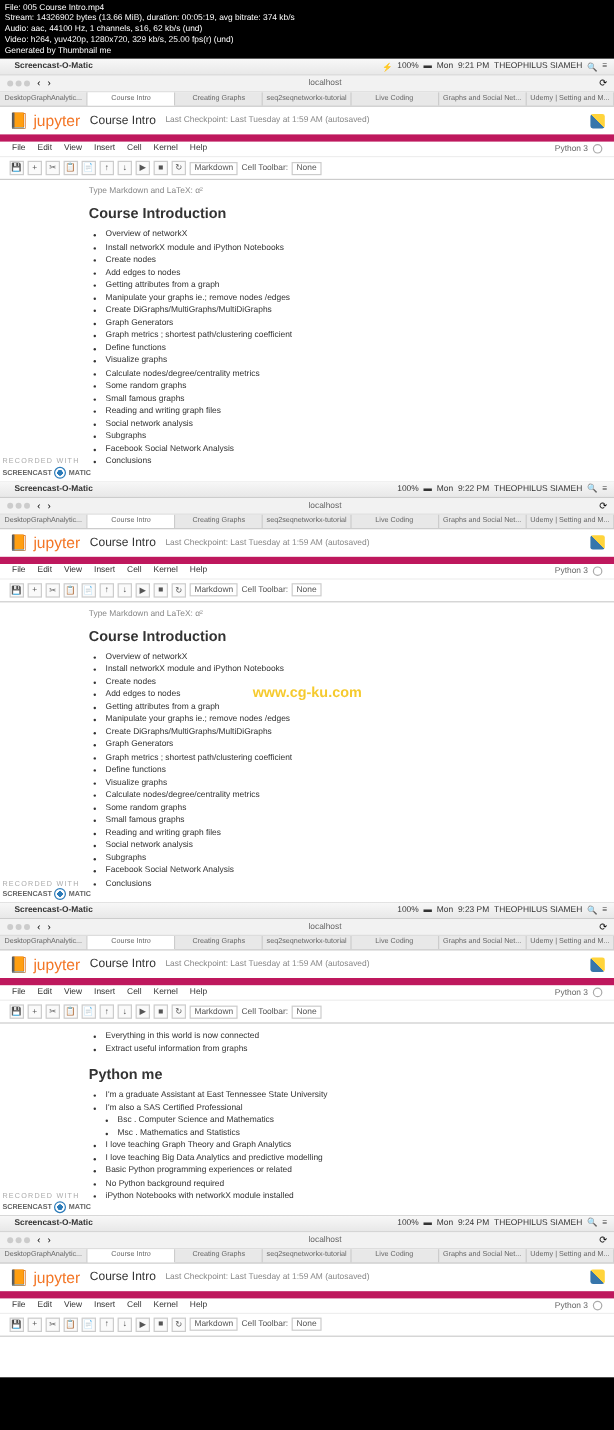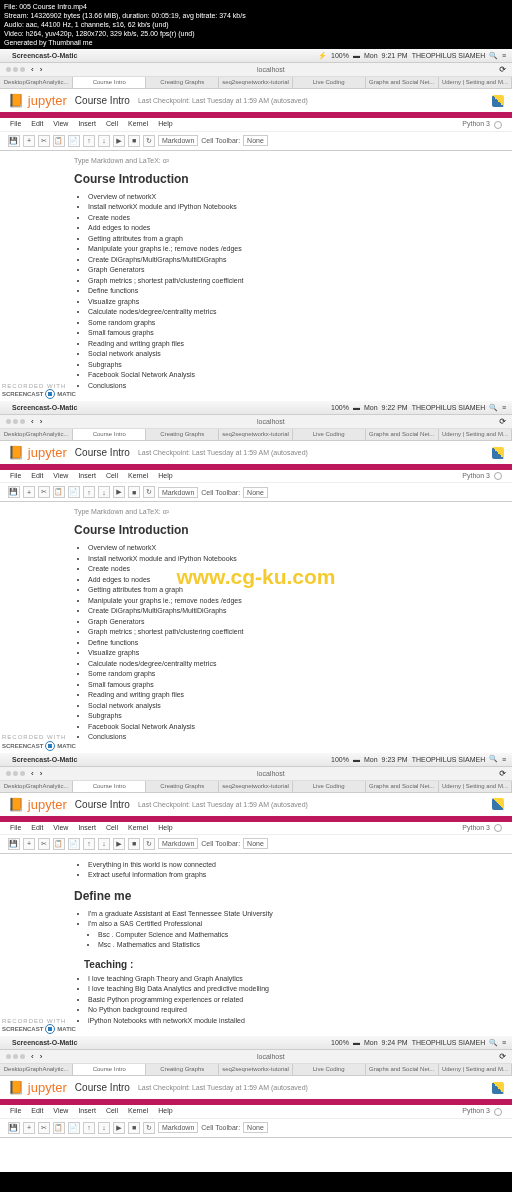--- a/index.html
+++ b/index.html
@@ -34,21 +34,21 @@
 .content{padding:6px 44px 10px 74px;color:#333}
 .mdprompt{font-size:7px;color:#888;margin-bottom:6px}
 .content h2{font-size:12px;font-weight:bold;margin:8px 0 6px}
 .content h3{font-size:10px;font-weight:bold;margin:8px 0 4px}
 .content ul{list-style:disc;padding-left:14px}
 .content li{font-size:7px;line-height:1.5;color:#333}
 .watermark{position:absolute;bottom:2px;left:2px;font-size:6px;color:#888;line-height:1.1}
 .watermark .l1{color:#aaa;letter-spacing:1px}
 .watermark .l2{color:#666;font-weight:bold}
 .som{display:inline-block;width:10px;height:10px;border:1px solid #2b7bb9;border-radius:50%;background:radial-gradient(#2b7bb9 40%,#fff 42%);vertical-align:middle;margin:0 2px}
-.centerwm{position:absolute;left:50%;top:50%;transform:translate(-50%,-50%);color:#f5c518;font-size:21px;font-weight:bold;opacity:.9}
+.centerwm{position:absolute;left:50%;top:50%;transform:translate(-50%,-50%);color:#f5c518;font-size:12px;font-weight:bold;opacity:.9}
 </style>
 </head>
 <body>
 
 <div class="term">
 <div>File: 005 Course Intro.mp4</div>
 <div>Stream: 14326902 bytes (13.66 MiB), duration: 00:05:19, avg bitrate: 374 kb/s</div>
 <div>Audio: aac, 44100 Hz, 1 channels, s16, 62 kb/s (und)</div>
 <div>Video: h264, yuv420p, 1280x720, 329 kb/s, 25.00 fps(r) (und)</div>
 <div>Generated by Thumbnail me</div>
@@ -311,31 +311,30 @@
 <span class="tbtn">↻</span>
 <span class="tsel">Markdown</span>
 <span class="tlbl">Cell Toolbar:</span>
 <span class="tsel">None</span>
 </div>
 <div class="content">
 <ul>
 <li>Everything in this world is now connected</li>
 <li>Extract useful information from graphs</li>
 </ul>
-<h2>Define me</h2>
+<h2>Python me</h2>
 <ul>
 <li>I'm a graduate Assistant at East Tennessee State University</li>
 <li>I'm also a SAS Certified Professional</li>
 </ul>
 <div style="padding-left:10px">
 <ul>
 <li>Bsc . Computer Science and Mathematics</li>
 <li>Msc . Mathematics and Statistics</li>
 </ul>
-<h3>Teaching :</h3>
 </div>
 <ul>
 <li>I love teaching Graph Theory and Graph Analytics</li>
 <li>I love teaching Big Data Analytics and predictive modelling</li>
 </ul>
 <ul>
 <li>Basic Python programming experiences or related</li>
 <li>No Python background required</li>
 <li>iPython Notebooks with networkX module installed</li>
 </ul>

